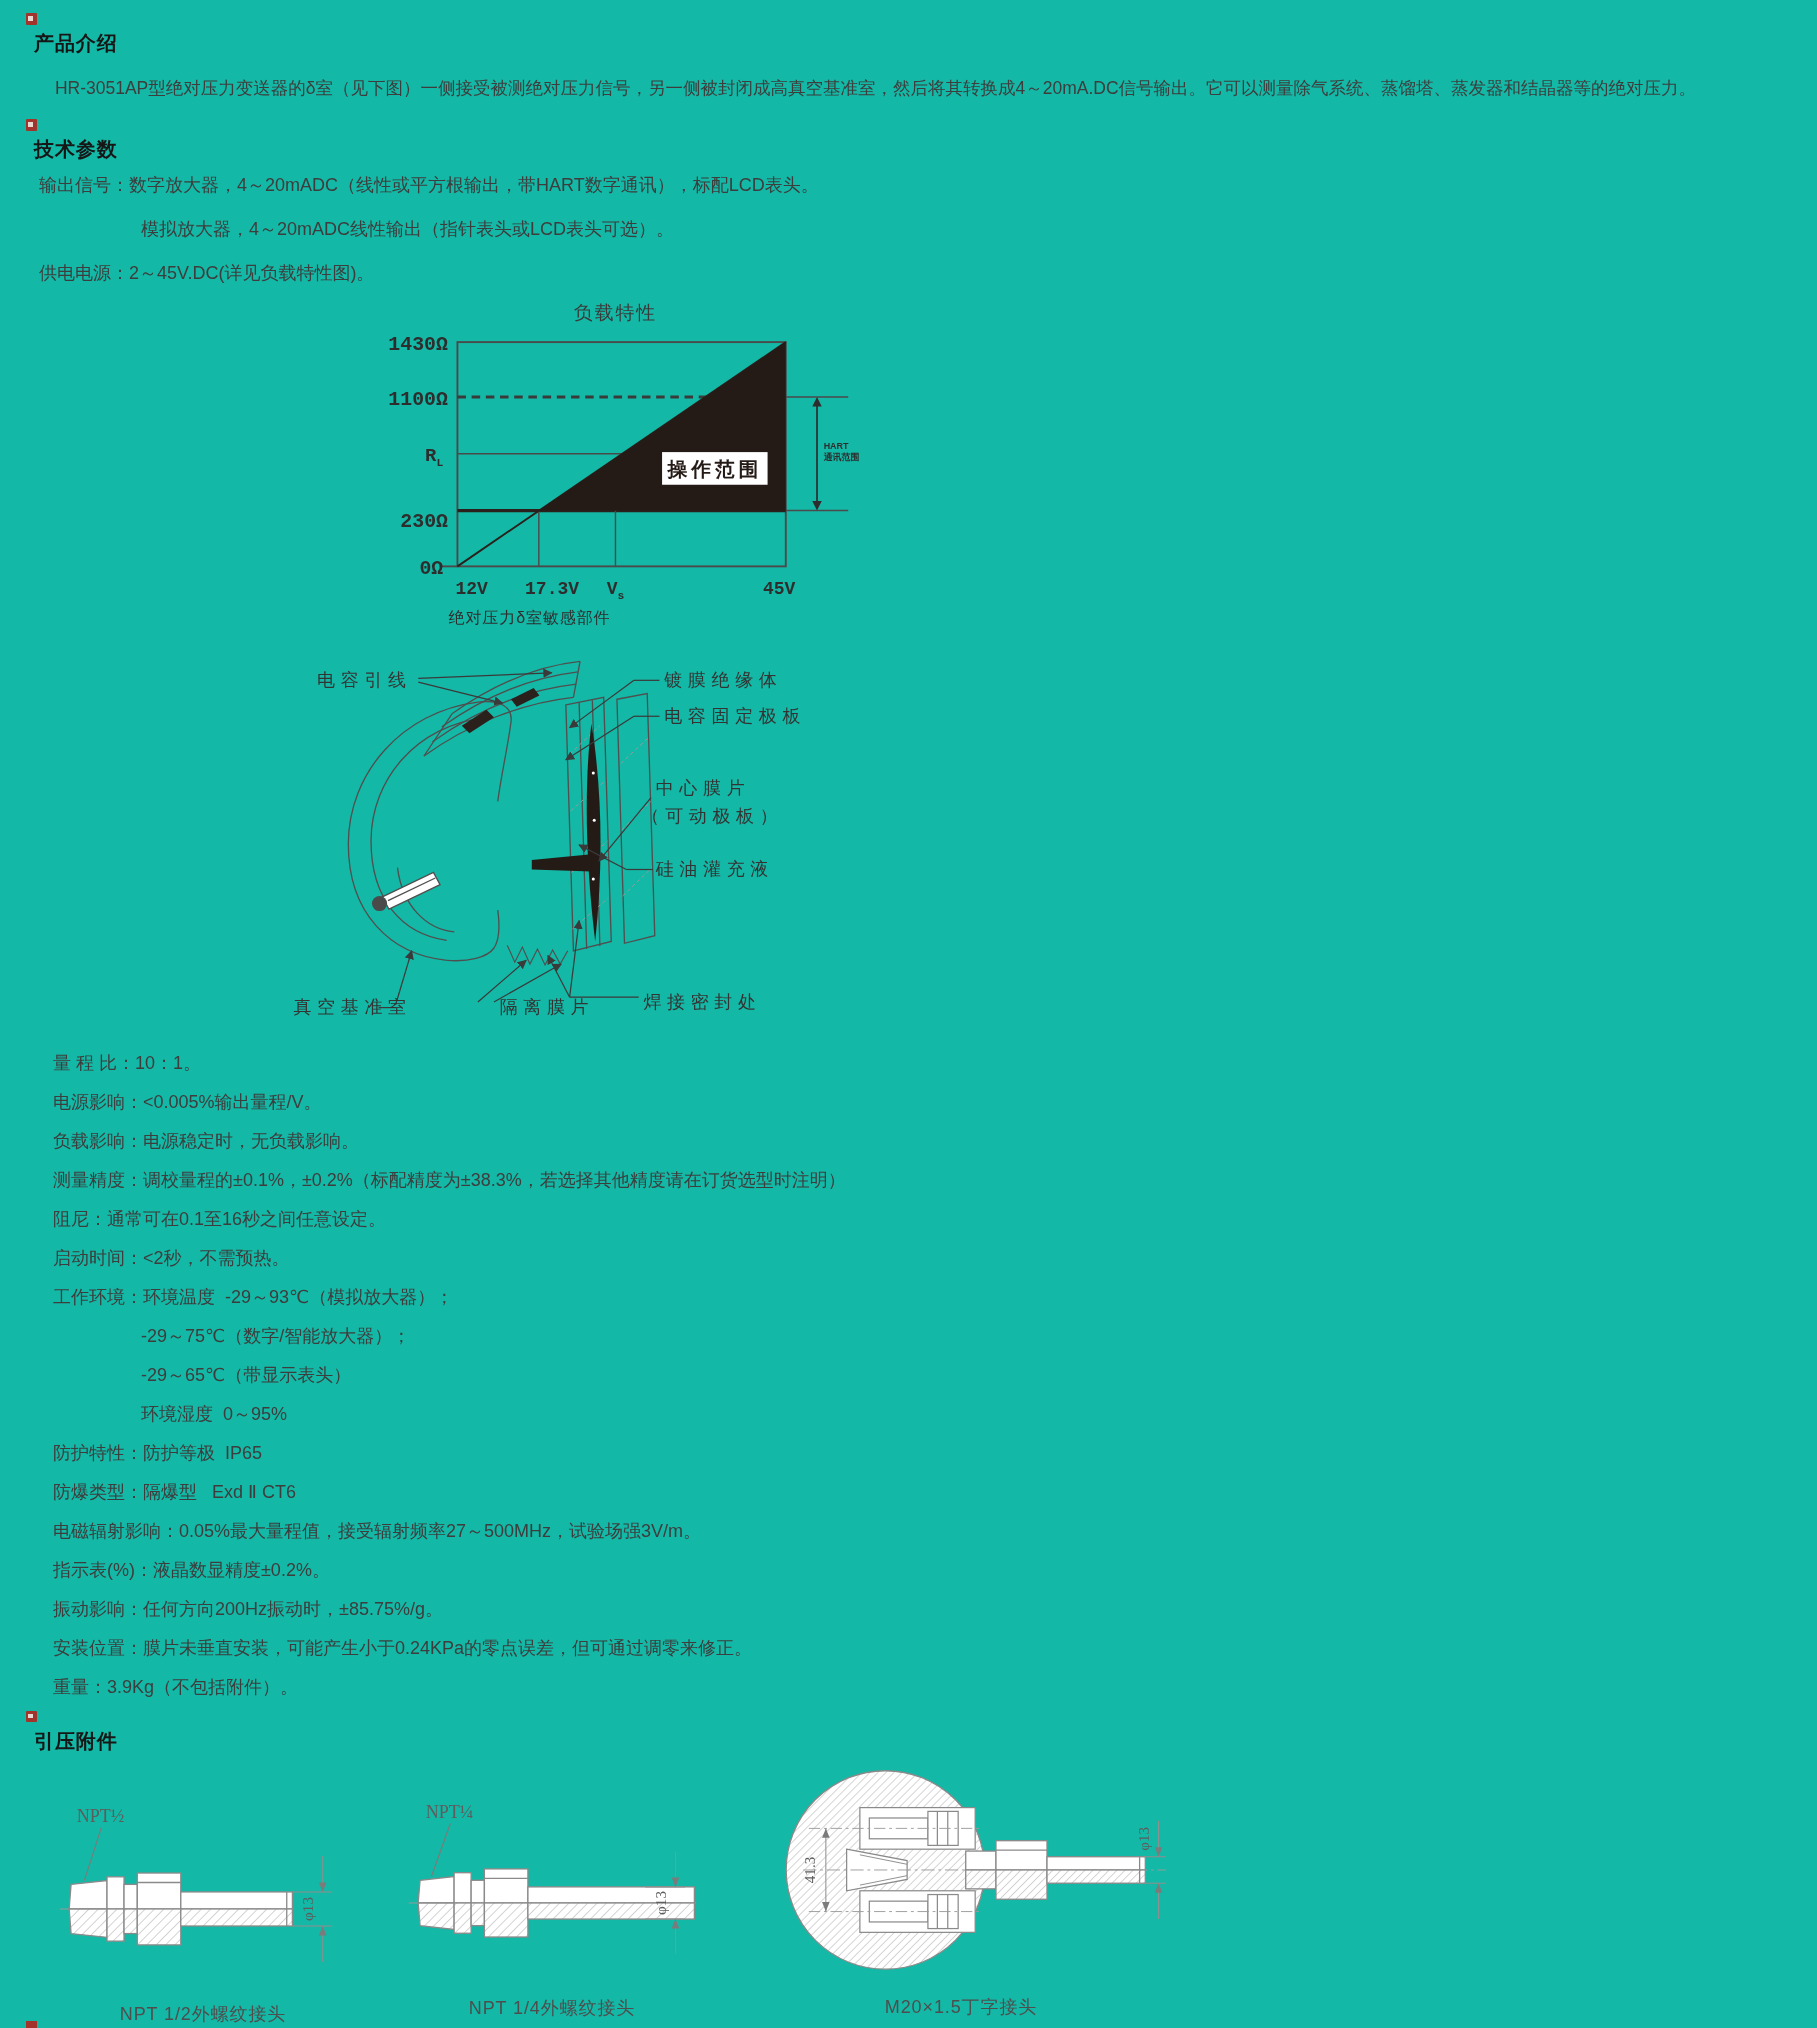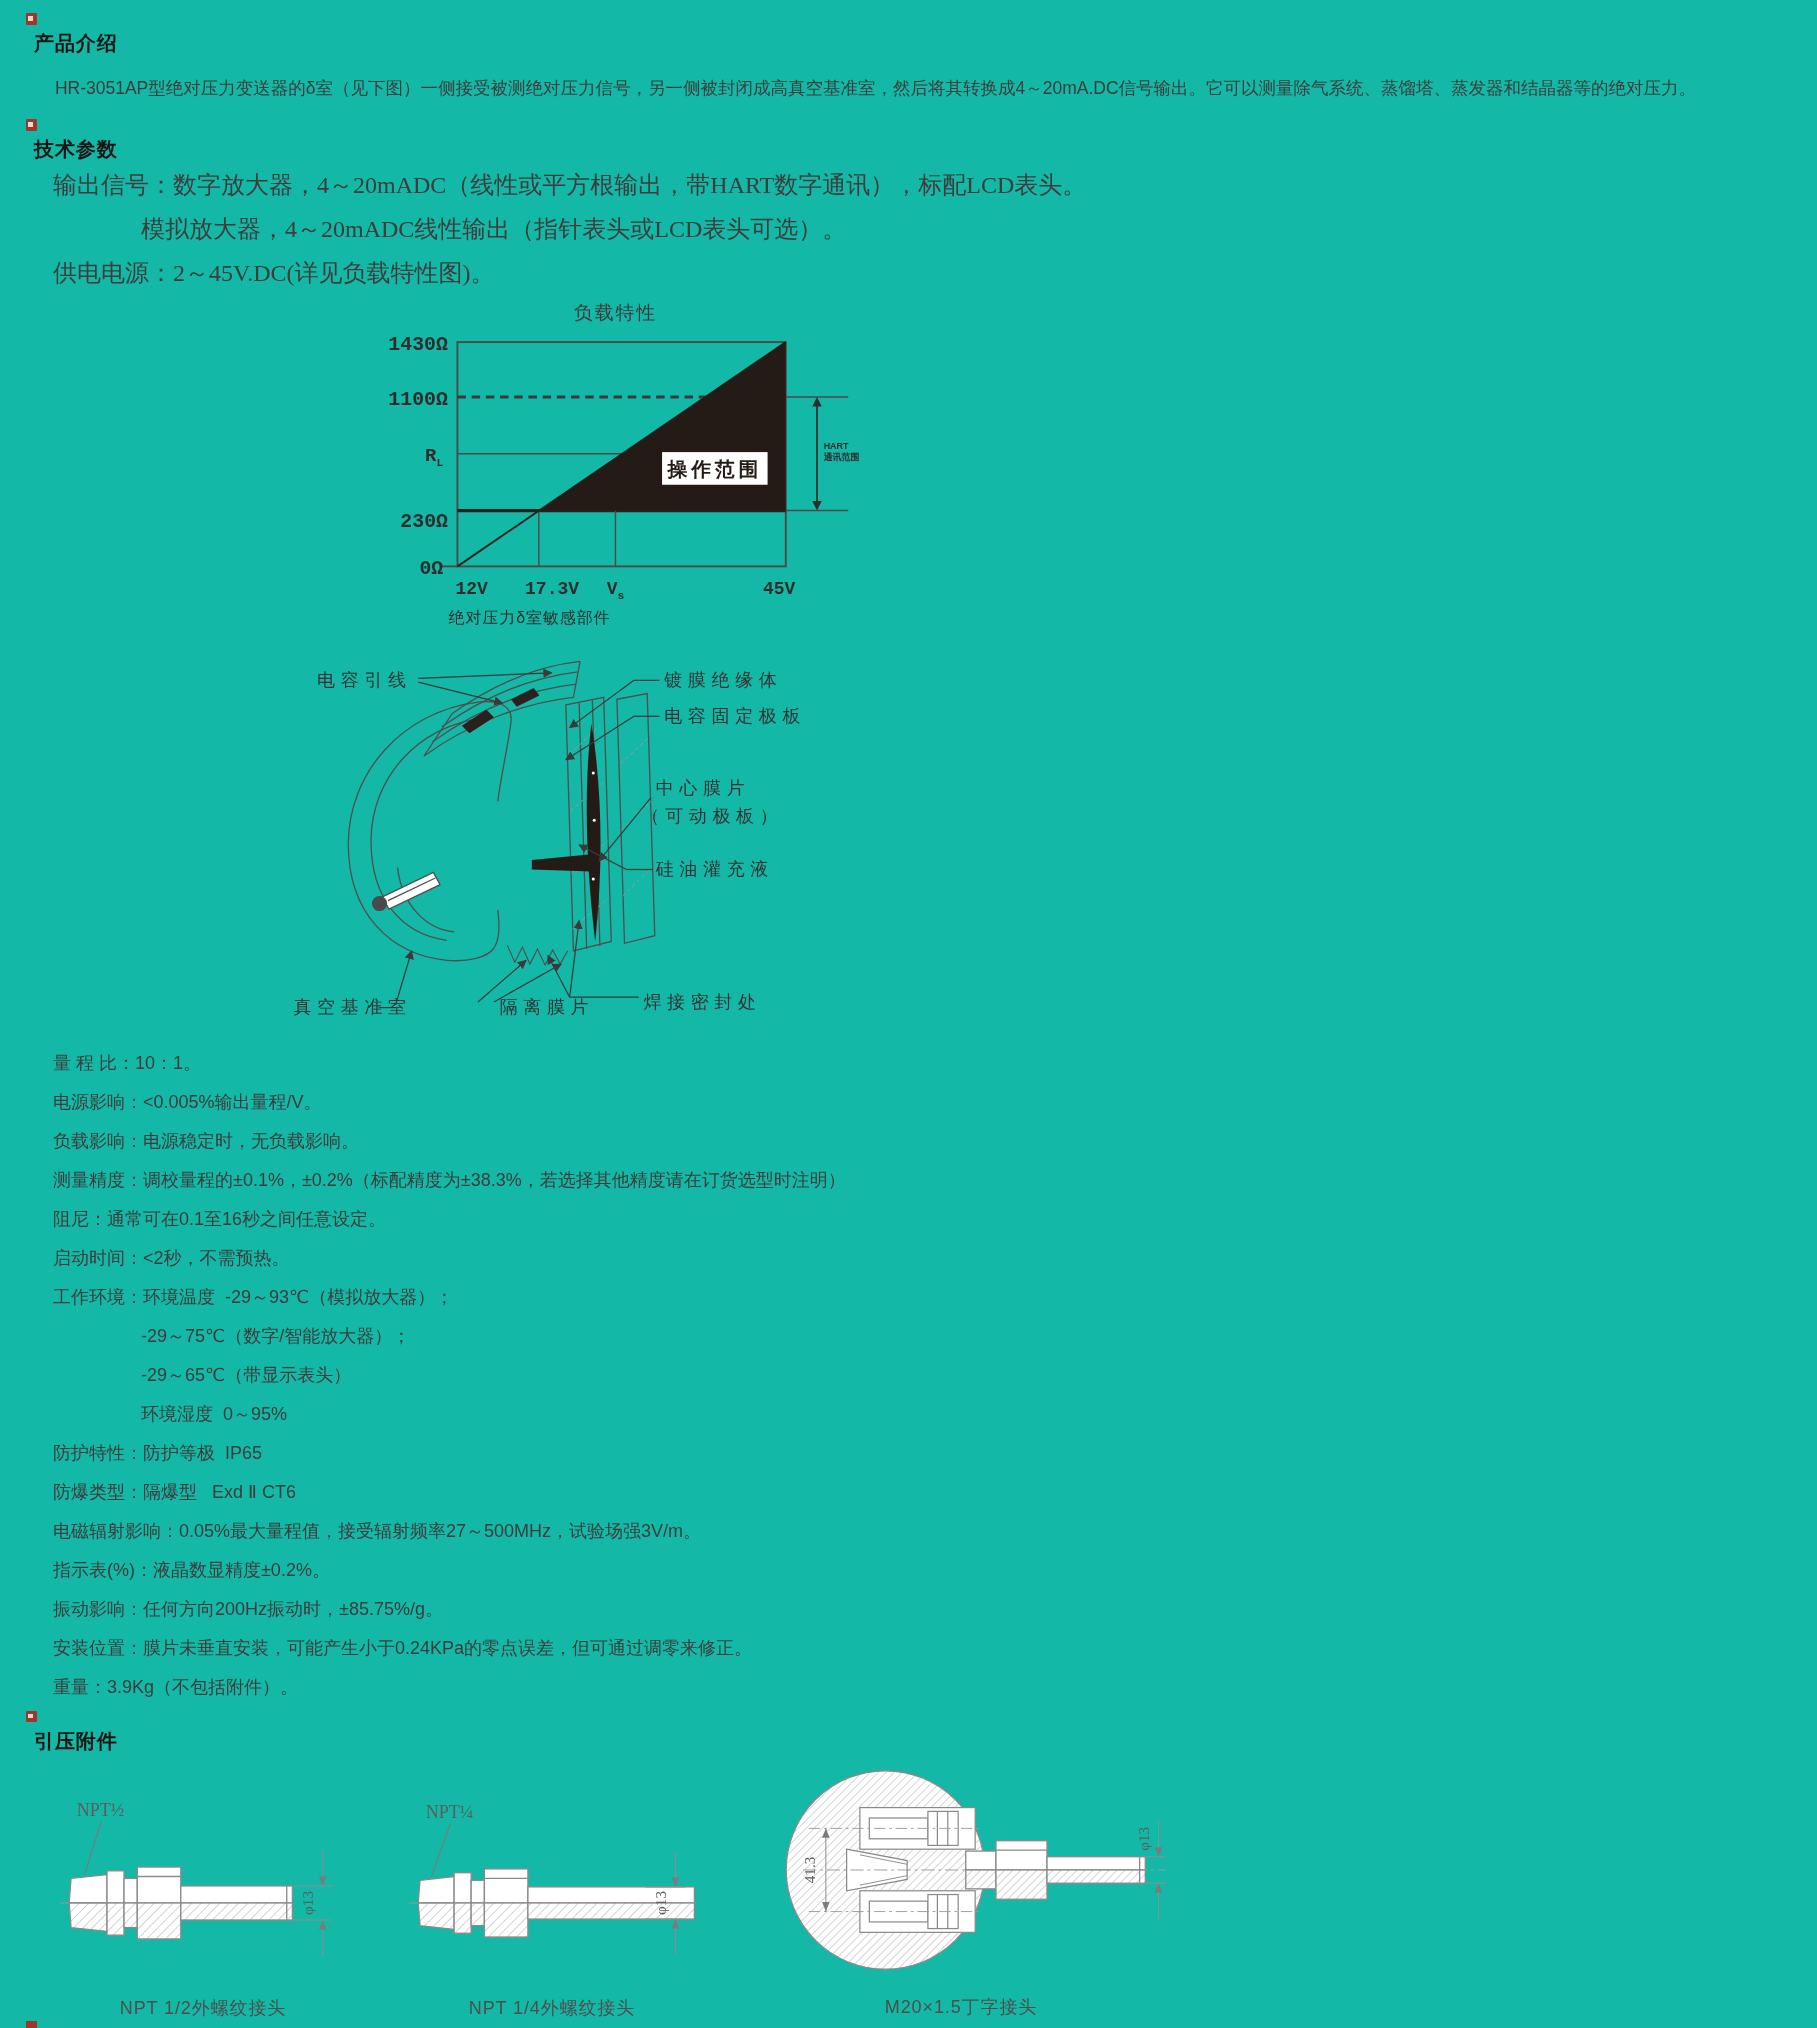--- a/index.html
+++ b/index.html
@@ -4,35 +4,35 @@
 <style>
   html,body{margin:0;padding:0;background:#ffffff;}
   #page{position:relative;width:1817px;height:2028px;background:#14b8a6;overflow:hidden;
         font-family:"Liberation Sans","DejaVu Sans",sans-serif;color:#3d3d3d;}
   .bullet{display:block;width:11.4px;height:11.4px;background:#a2342c;margin:13.2px 0 0 25.6px;position:relative;border-radius:0.9px;}
   .bullet::before{content:"";position:absolute;left:2.8px;top:2.8px;width:4.7px;height:4.7px;background:#e9d9d2;}
   .bullet.b2{margin-top:19px;}
   .bullet.b3{margin-top:3.8px;}
   h2.sec{font-size:20px;line-height:26.5px;font-weight:bold;color:#161616;margin:5.7px 0 0 34px;letter-spacing:0.9px;}
   p.intro{margin:19px 0 0 53px;font-size:17.5px;line-height:24.6px;white-space:nowrap;text-indent:1.9px;}
-  p.tline{margin:0 0 0 53px;font-size:24px;line-height:44px;font-family:Liberation Serif, serif;}
+  p.tline{margin:0 0 0 39px;font-size:18px;line-height:44px;}
   p.tline.ind{margin-left:141px;}
   .chart-wrap{position:relative;height:308px;}
   .chart-svg{position:absolute;left:322px;top:-3.8px;}
   .diagram-caption{margin:1.9px 0 0 331px;width:397px;text-align:center;font-size:16px;line-height:26.5px;color:#2e2e2e;
         font-family:"Liberation Sans","DejaVu Sans",sans-serif;letter-spacing:0.9px;}
   .diagram-wrap{position:relative;height:407px;padding-left:36px;}
   .diagram-svg{position:absolute;left:284px;top:0;}
   p.spec{margin:0 0 0 53px;font-size:18px;line-height:39px;}
   p.spec.ind{margin-left:141px;}
   .specs{margin-top:5.7px;}
   .fittings-wrap{position:relative;height:276px;margin-top:1.9px;}
   .fitting{position:absolute;}
   .fitting .cap{text-align:center;font-size:18px;color:#4e4e4e;margin:5.7px 0 0 0;letter-spacing:0.9px;}
-  .f1{left:47px;top:24px;width:312px;}
+  .f1{left:47px;top:30px;width:312px;}
   .f2{left:396px;top:24px;width:312px;}
   .f3{left:748px;top:-7.6px;width:426px;}
   .f1 svg,.f2 svg{display:block;margin:0 auto;}
   .f3 svg{display:block;margin:0 auto;}
   .bullet-cut{position:absolute;left:25.6px;bottom:0;width:11.4px;height:6.6px;background:#a2342c;}
   svg text{font-family:"Liberation Mono","DejaVu Sans Mono",monospace;}
   svg text.cjk{font-family:"Liberation Sans","DejaVu Sans",sans-serif;}
   svg text.dlabel{font-family:"Liberation Serif","DejaVu Serif",serif;fill:#333;font-size:19px;letter-spacing:6px;}
   svg text.dim{font-family:"Liberation Serif","DejaVu Serif",serif;fill:#5d5d5d;}
 </style>

